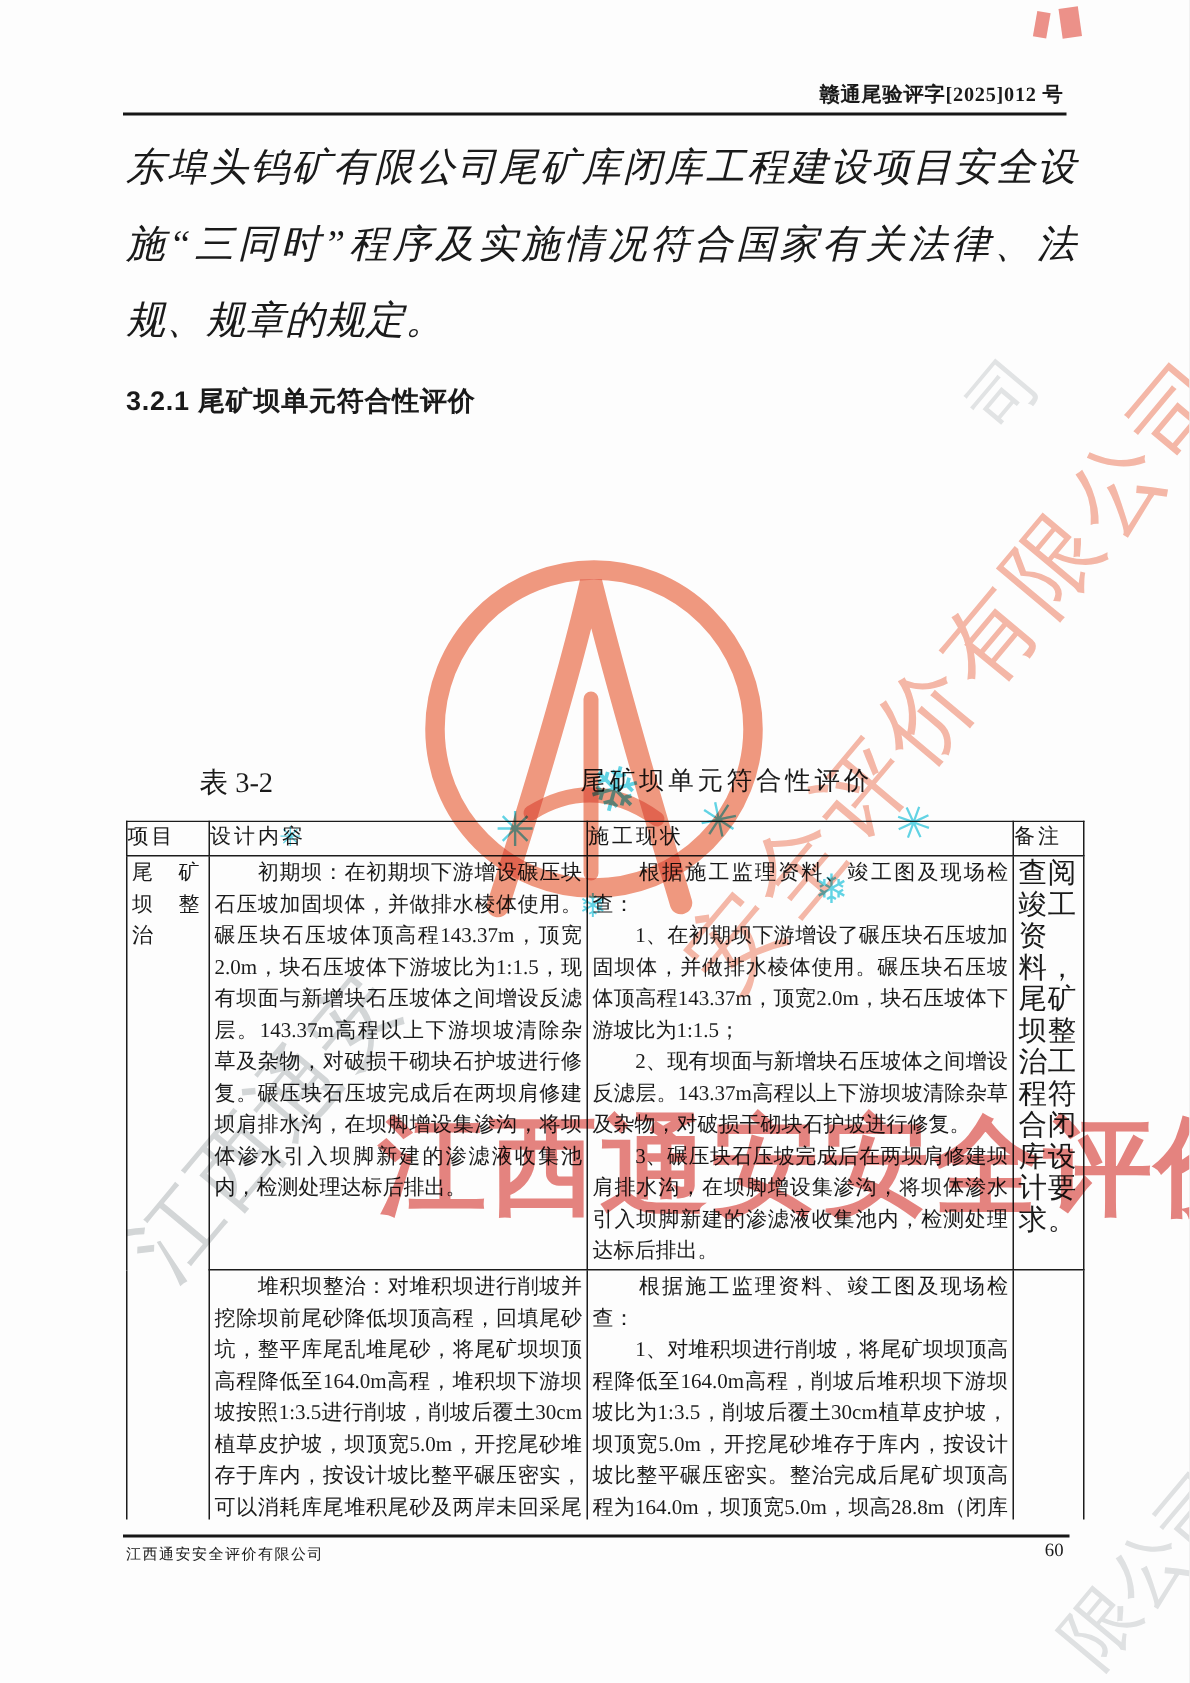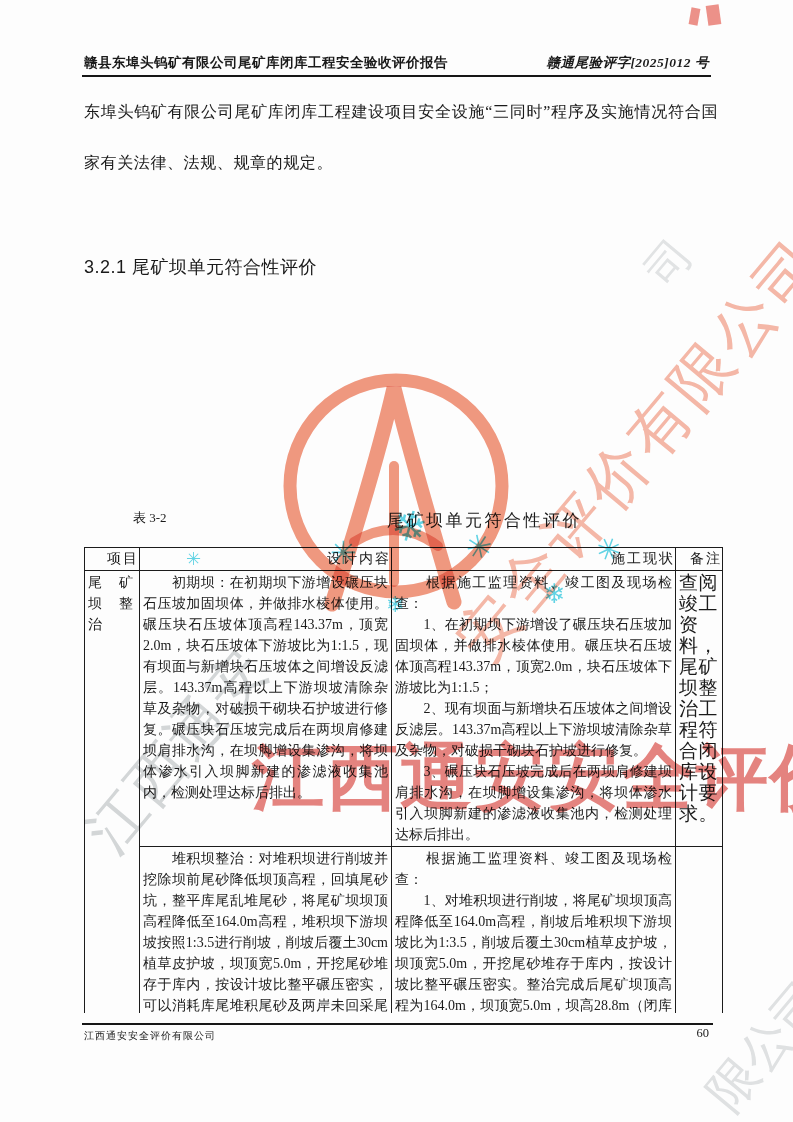--- a/index.html
+++ b/index.html
@@ -6,36 +6,36 @@
   .page{
     position:relative;width:793px;height:1122px;margin:0 auto;
     background:#fdfdfd;overflow:hidden;
     font-family:"Liberation Serif","DejaVu Serif",serif;
     color:#1a1a1a;
   }
   .abs{position:absolute;}
 
   
   .hdr-left{left:84px;top:54px;font-size:13.5px;font-weight:700;letter-spacing:.5px;}
-  .hdr-right{right:84px;top:54px;font-size:13.5px;font-weight:700;letter-spacing:.5px;font-style:italic;}
+  .hdr-right{right:84px;top:54px;font-size:13.5px;font-weight:700;letter-spacing:.5px;}
   .hdr-rule{left:82px;right:82px;top:75px;height:2px;background:#161616;}
 
   
-  .p1{left:84px;top:86px;width:634px;font-size:16px;line-height:51px;text-align:justify;letter-spacing:.6px;}
+  .p1{left:84px;top:86px;width:634px;font-size:26px;line-height:51px;text-align:justify;letter-spacing:.6px;font-style:italic;}
   .h32{left:84px;top:202px;font-size:21px;font-weight:700;font-family:"Liberation Sans","DejaVu Sans",sans-serif;letter-spacing:1px;}
-  .h321{left:84px;top:255px;font-size:18px;font-weight:400;font-family:"Liberation Sans","DejaVu Sans",sans-serif;letter-spacing:.5px;}
+  .h321{left:84px;top:255px;font-size:18px;font-weight:700;font-family:"Liberation Sans","DejaVu Sans",sans-serif;letter-spacing:.5px;}
   .p2{left:84px;top:297px;width:634px;font-size:19.5px;line-height:42px;text-align:justify;text-indent:40px;letter-spacing:.4px;}
-  .cap-label{left:133px;top:509px;font-size:13px;}
+  .cap-label{left:133px;top:509px;font-size:19px;}
   .cap-title{left:357px;top:509px;font-size:17px;letter-spacing:2.5px;margin-left:30px;}
 
   
   .tbl-wrap{left:84px;top:547px;width:640px;height:466px;overflow:hidden;}
   table.cmp{border-collapse:collapse;table-layout:fixed;width:638px;font-size:14px;}
   table.cmp td,table.cmp th{border:1.5px solid #1c1c1c;vertical-align:top;padding:1px 3px;line-height:21px;font-weight:normal;}
-  table.cmp th{text-align:right;padding:0;height:21px;line-height:22px;letter-spacing:2px;}
+  table.cmp th{text-align:left;padding:0;height:21px;line-height:22px;letter-spacing:2px;}
   td.item-cell{letter-spacing:3px;padding-top:3px;line-height:24px;text-align:justify;margin-left:47px;}
   td.remark-cell{vertical-align:middle;font-size:19px;line-height:25px;padding:0 2px;letter-spacing:.5px;}
   .cell-text{white-space:pre-line;text-align:justify;}
 
   
   .ftr-rule{left:82px;right:80px;top:1023px;height:2px;background:#161616;}
   .ftr-company{left:84px;top:1029px;font-size:10px;letter-spacing:1px;}
   .ftr-page{right:84px;top:1026px;font-size:12.5px;font-family:Liberation Serif, serif;}
 
   
@@ -57,21 +57,20 @@
   .wm-red{left:252px;top:730px;font-size:72px;font-weight:700;color:#d6322a;opacity:.6;
     white-space:nowrap;letter-spacing:2px;font-family:"Liberation Sans",sans-serif;}
   .wm-cyan{color:#2ec7de;opacity:.75;font-family:"DejaVu Sans",sans-serif;}
   .corner-red{background:rgba(226,74,60,.6);}
 </style>
 </head>
 <body>
 
 <div class="page">
 
-  <div class="abs hdr-left">赣县东埠头钨矿有限公司尾矿库闭库工程安全验收评价报告</div>
   <div class="abs hdr-right">赣通尾验评字[2025]012 号</div>
   <div class="abs hdr-rule"></div>
 
   <div class="abs p1">东埠头钨矿有限公司尾矿库闭库工程建设项目安全设施“三同时”程序及实施情况符合国家有关法律、法规、规章的规定。</div>
   <div class="abs h321">3.2.1 尾矿坝单元符合性评价</div>
   <div class="abs cap-label">表 3-2</div>
   <div class="abs cap-title">尾矿坝单元符合性评价</div>
 
   <div class="abs tbl-wrap">
     <table class="cmp">

